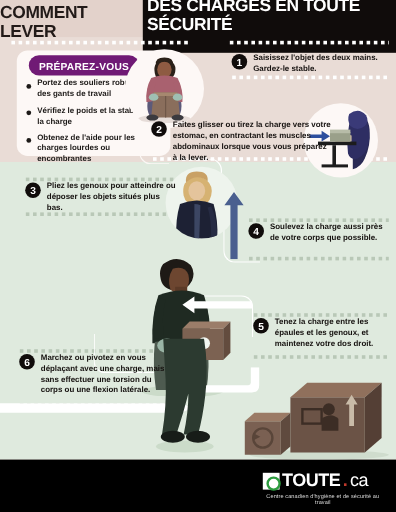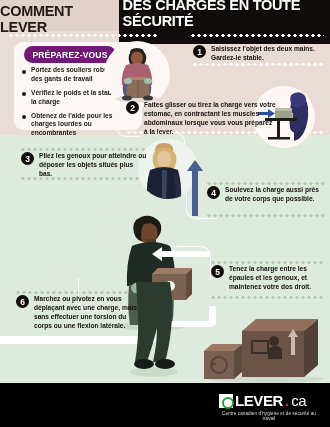--- a/index.html
+++ b/index.html
@@ -281,20 +281,20 @@
     <div class="txt">Tenez la charge entre les épaules et les genoux, et maintenez votre dos droit.</div>
   </div>
   <div class="step" id="step6">
     <div class="num">6</div>
     <div class="txt">Marchez ou pivotez en vous déplaçant avec une charge, mais sans effectuer une torsion du corps ou une flexion latérale.</div>
   </div>
 
   <div class="logo-wrap">
     <div class="logo-row">
       <div class="logo-mark"></div>
-      <span class="logo-cchst">LEVER</span>
+      <span class="logo-cchst">TOUTE</span>
       <span class="logo-dot">.</span>
       <span class="logo-ca">ca</span>
     </div>
     <div class="logo-tag">Centre canadien d'hygiène et de sécurité au travail</div>
   </div>
 
 </div>
 
 </body></html>

